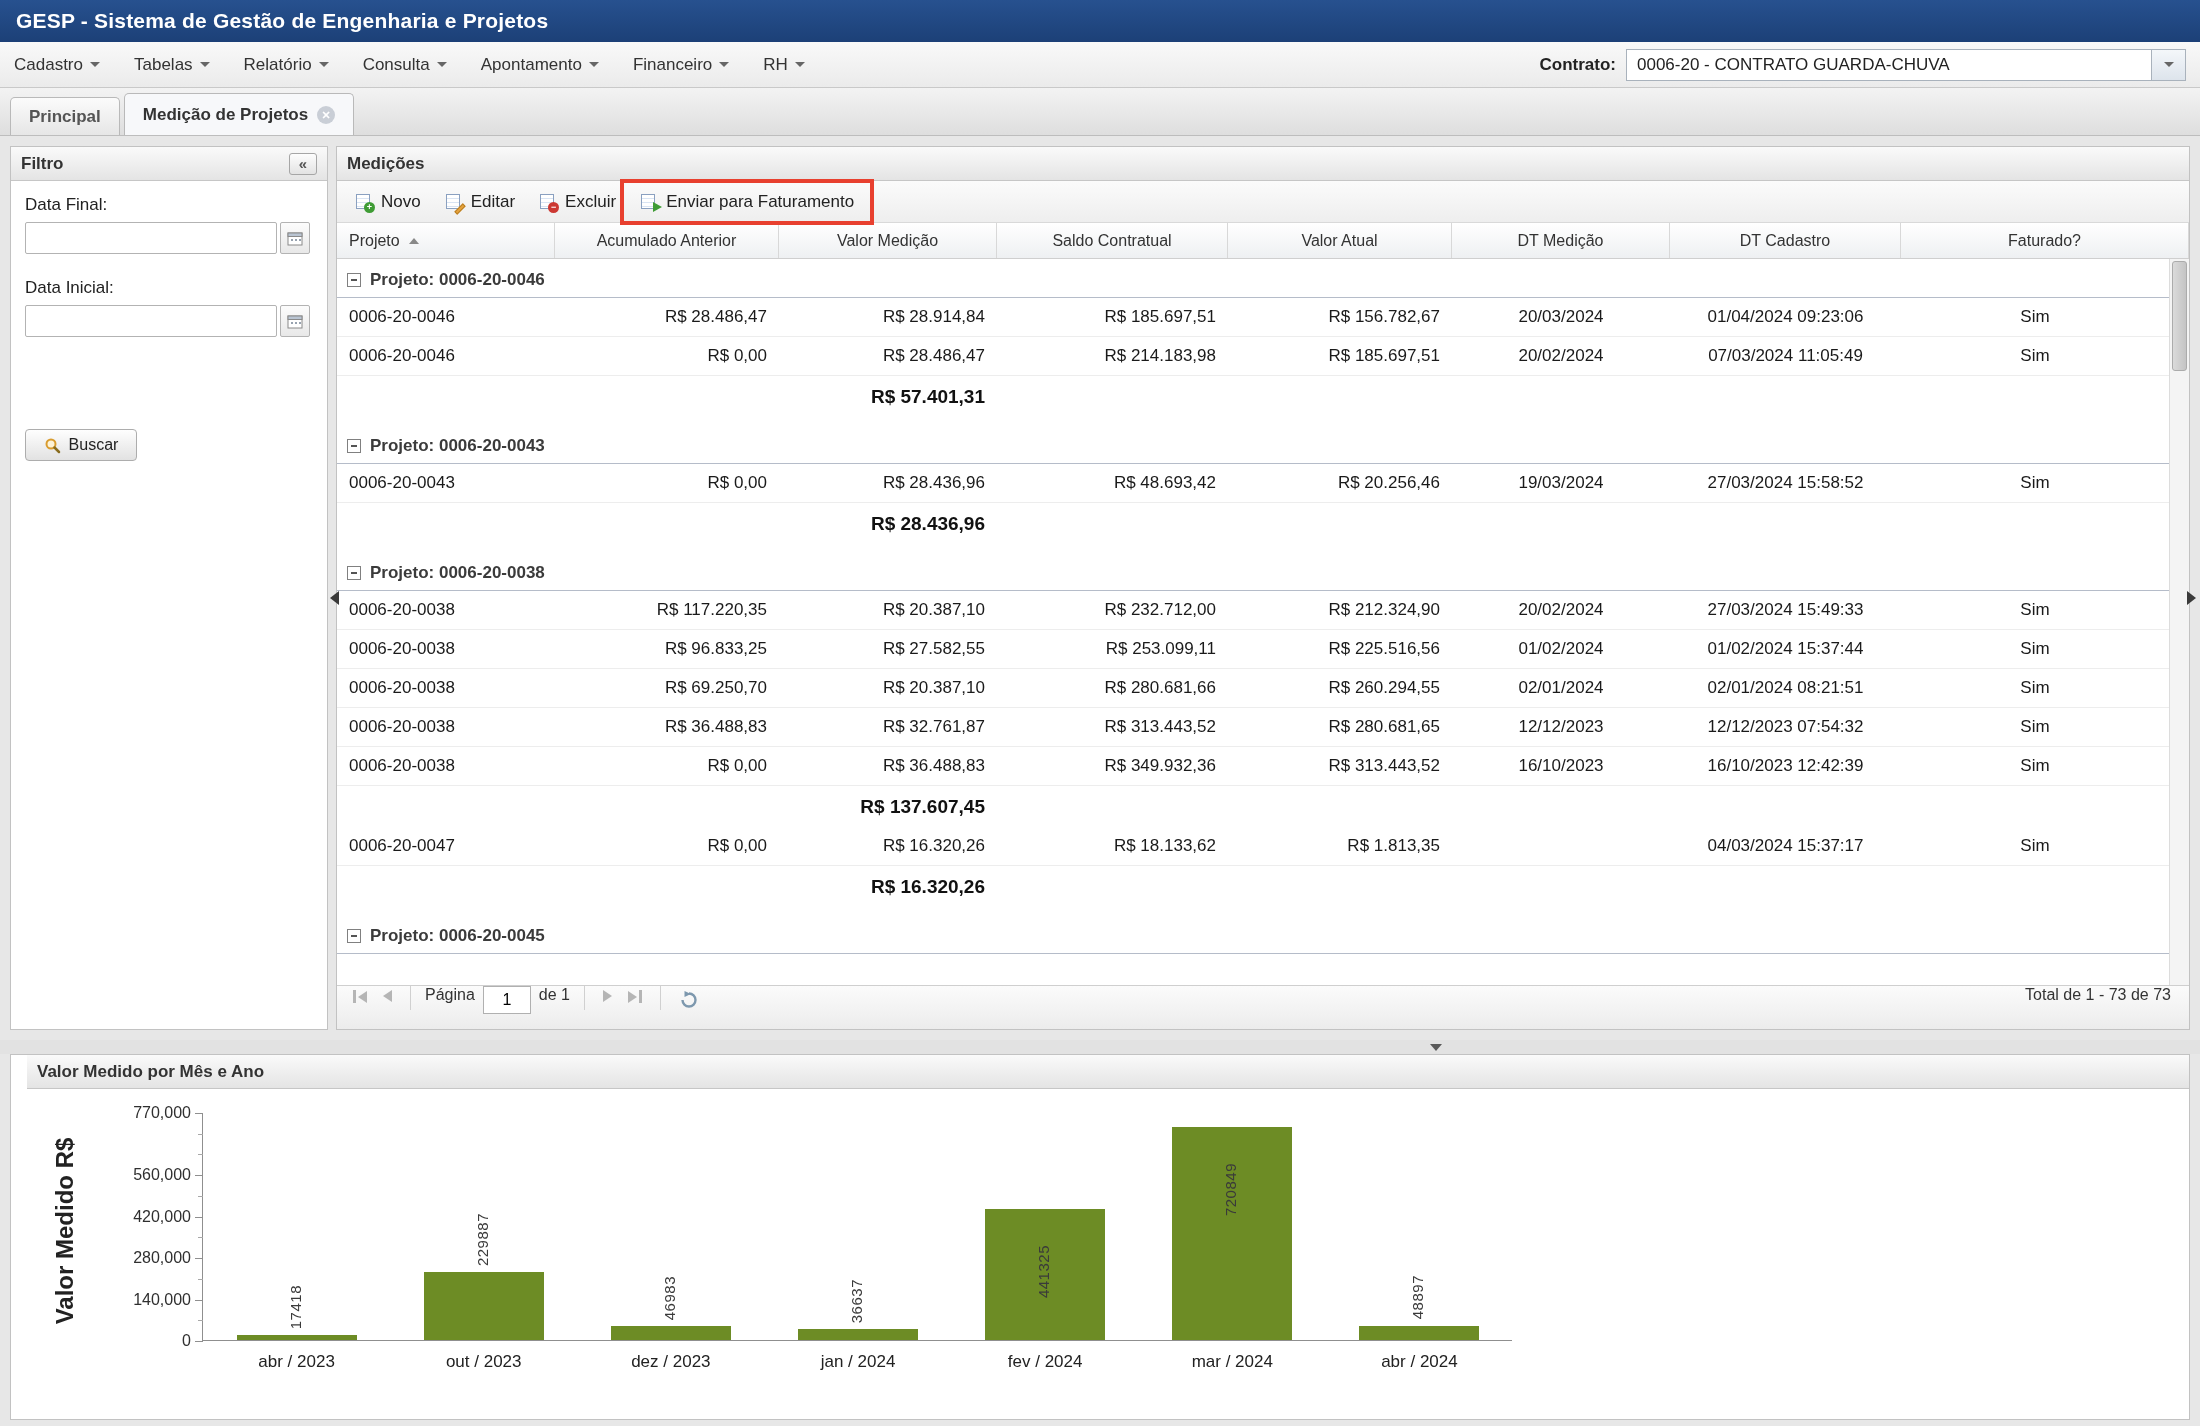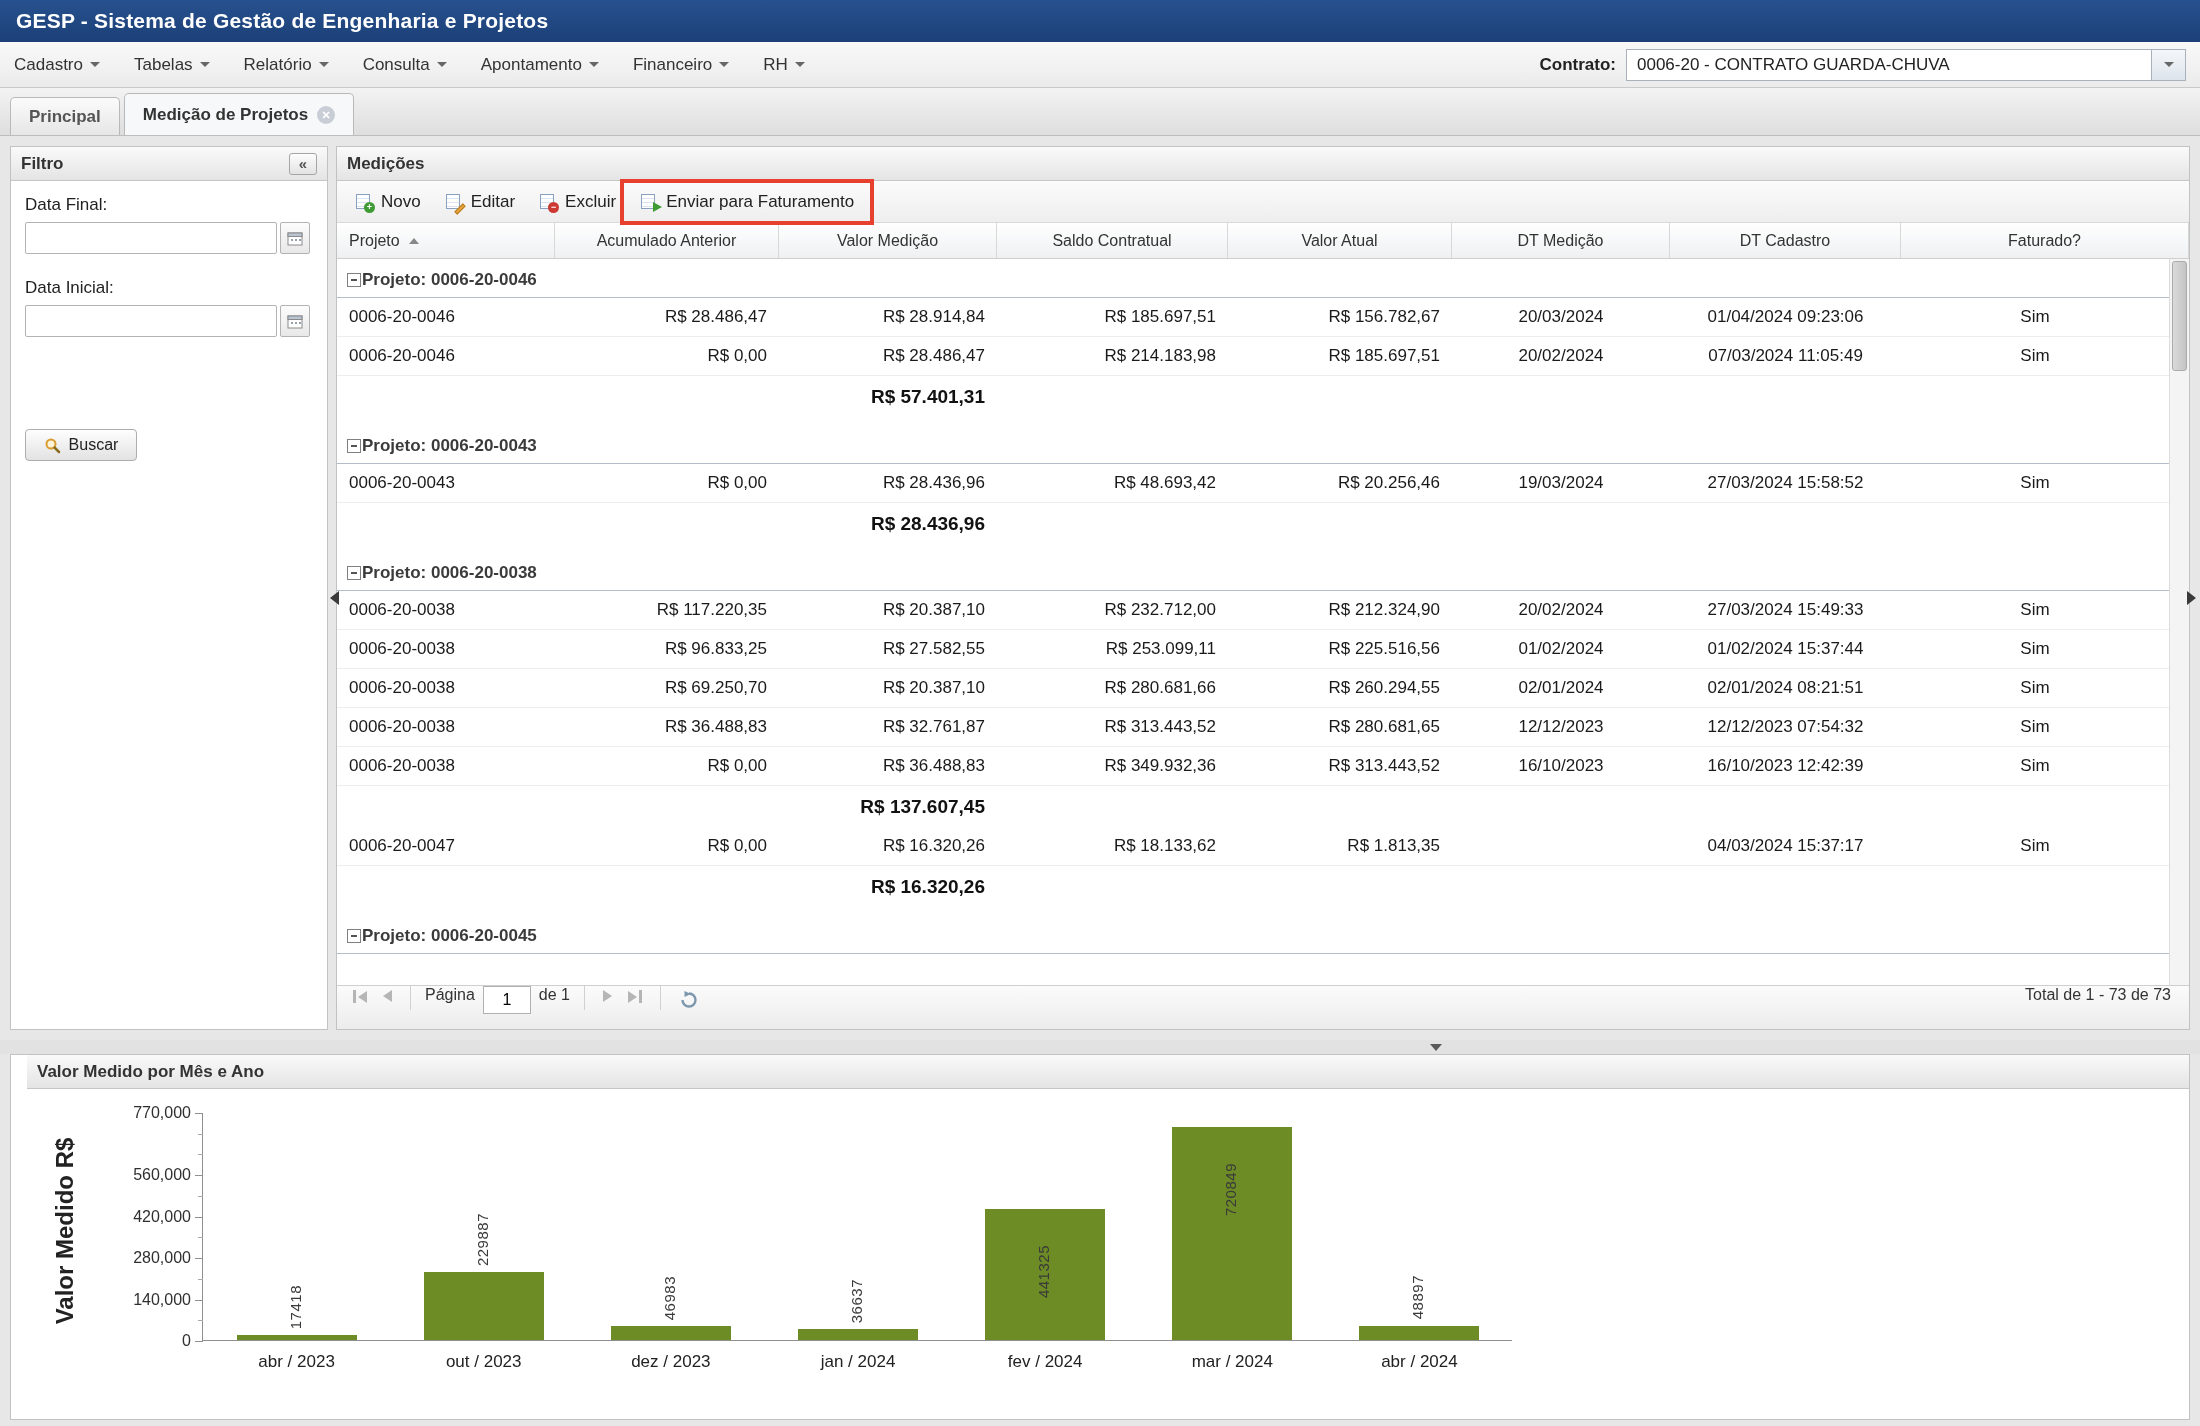--- a/index.html
+++ b/index.html
@@ -74,21 +74,21 @@
   
   .colheaders { height:36px; flex:none; display:flex; border-bottom:1px solid #cfcfcf; background:linear-gradient(#ffffff,#eef0f2); }
   .hcell { display:flex; align-items:center; justify-content:center; font-size:16px; color:#333;
     border-right:1px solid #d8d8d8; overflow:hidden; white-space:nowrap; }
   .hcell.first { justify-content:flex-start; padding-left:12px; }
   .sort-arrow { width:0; height:0; border-left:5px solid transparent; border-right:5px solid transparent; border-bottom:6px solid #888; margin-left:9px; }
 
   
   .grid-body { flex:1; position:relative; overflow:hidden; background:#fff; }
   .rows { position:absolute; left:0; top:0; right:20px; bottom:0; overflow:hidden; }
-  .group-header { height:35px; margin-top:12px; display:flex; align-items:center; gap:1px; padding-left:10px;
+  .group-header { height:35px; margin-top:12px; display:flex; align-items:center; gap:9px; padding-left:10px;
     font-size:17px; font-weight:bold; color:#3b3b3b; border-bottom:1px solid #b5bcc9; }
   .group-header.first { margin-top:4px; }
   .grp-icon { width:14px; height:14px; border:1px solid #808080; background:#fff; position:relative; flex:none; }
   .grp-icon::after { content:""; position:absolute; left:3px; right:3px; top:5px; height:2px; background:#555; }
   .row { display:flex; height:39px; align-items:center; border-bottom:1px solid #ededed; font-size:17px; color:#1a1a1a; }
   .cell { padding:0 12px; overflow:hidden; white-space:nowrap; }
   .al-left { text-align:left; } .al-right { text-align:right; } .al-center { text-align:center; }
   .summary-row { display:flex; height:41px; align-items:center; font-weight:bold; font-size:19px; color:#111; }
 
   

